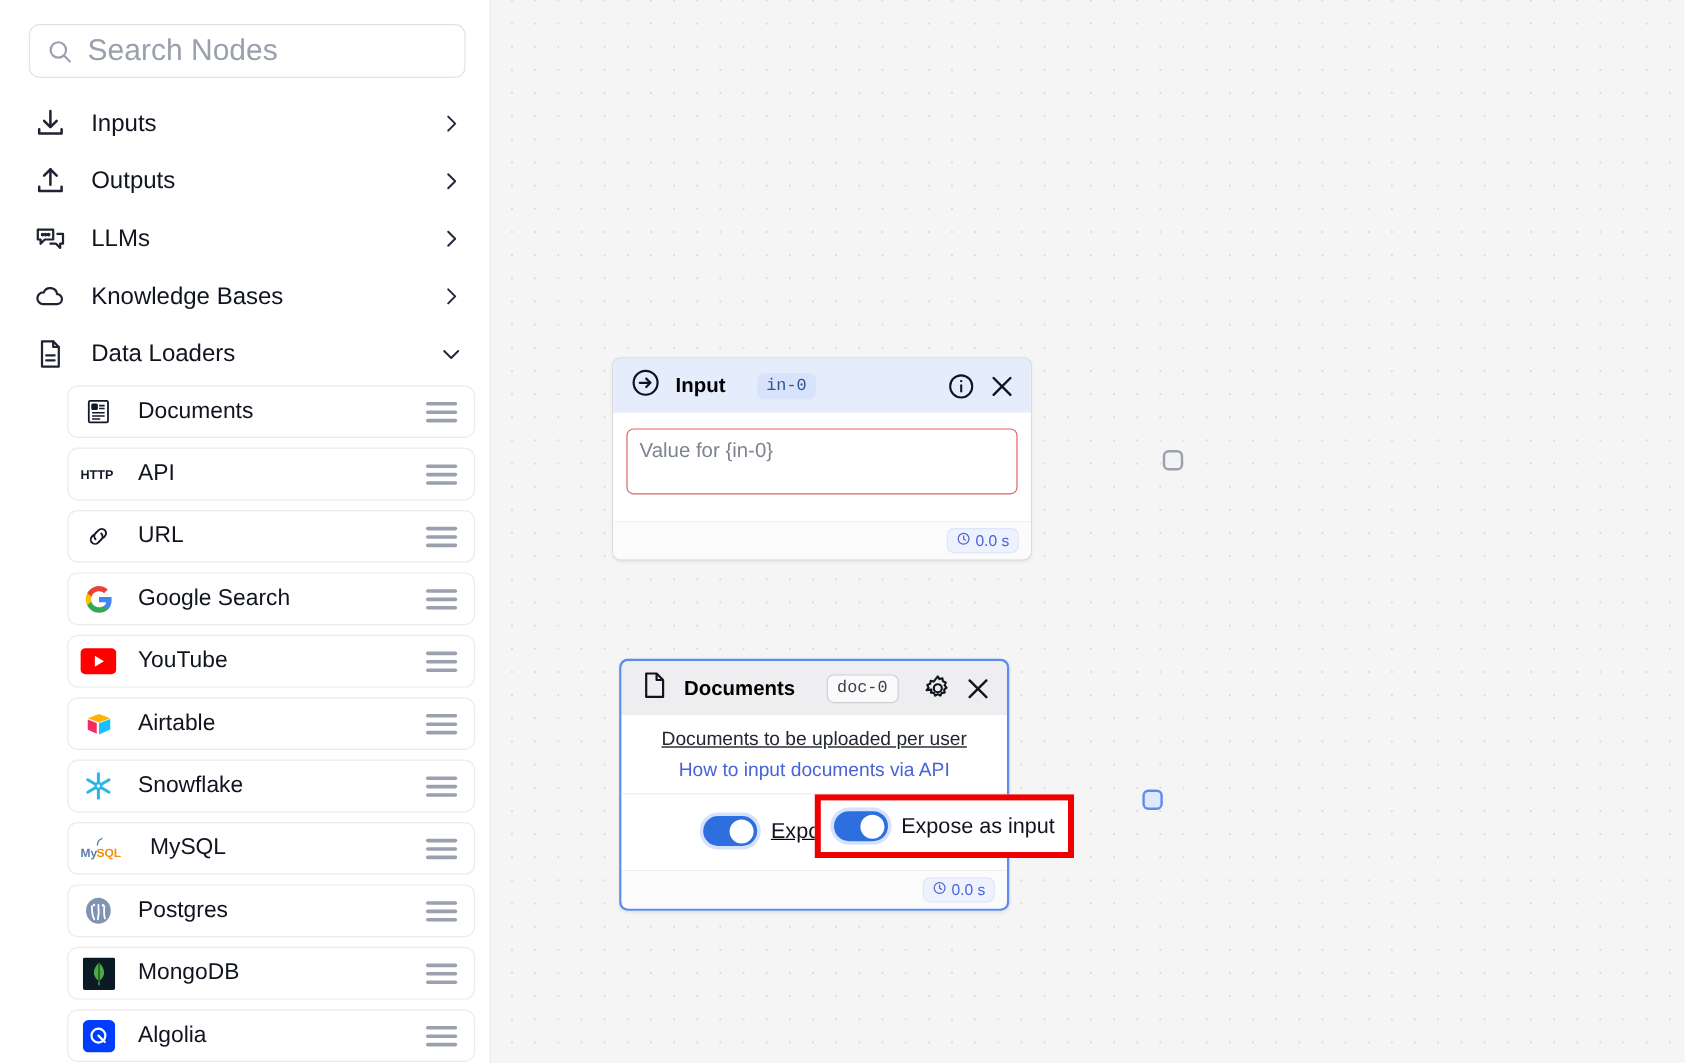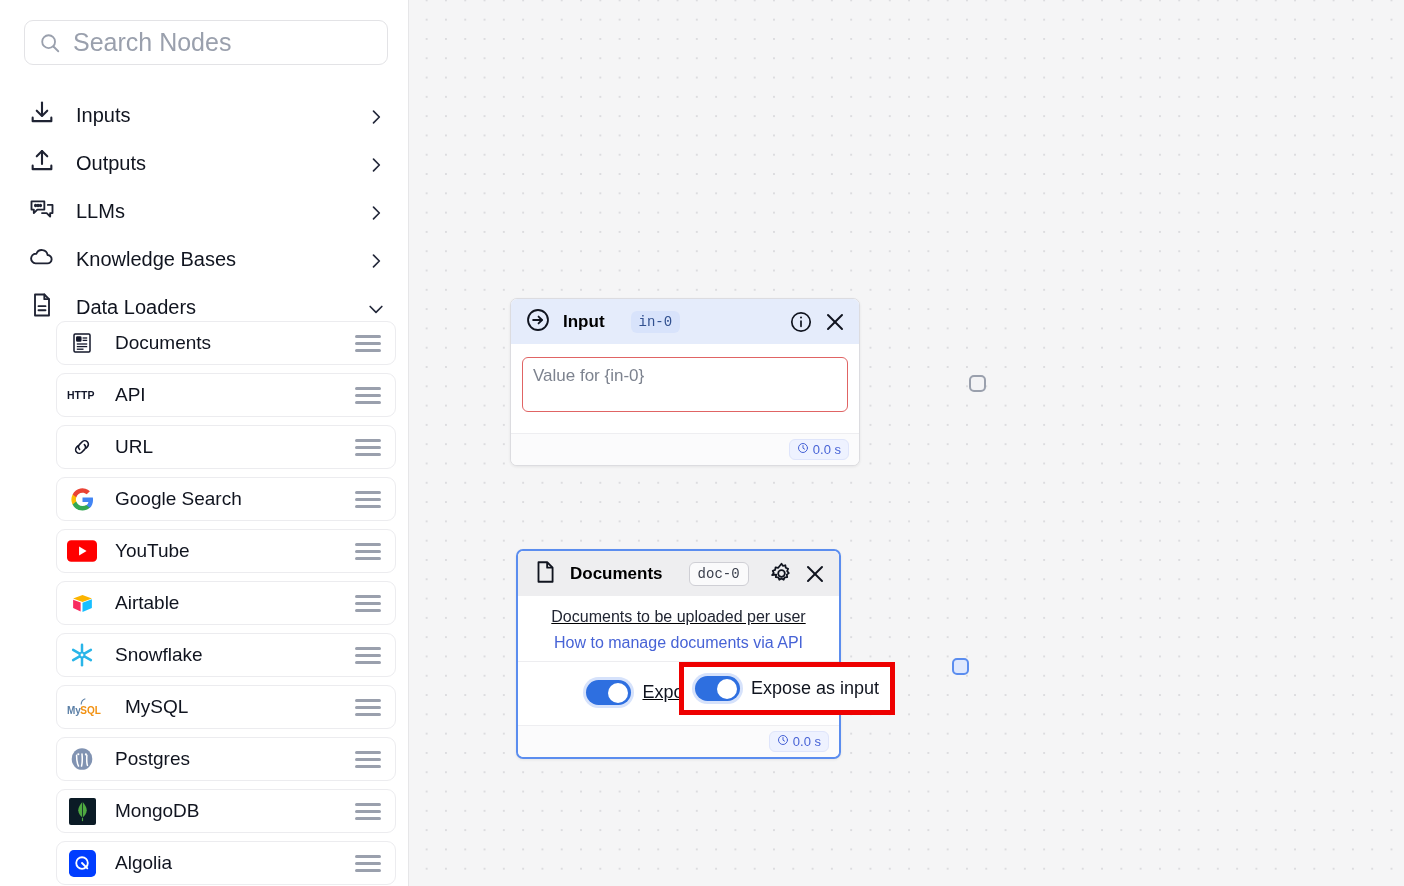--- a/index.html
+++ b/index.html
@@ -44,21 +44,21 @@
     background: #404040;
     border-radius: 6px;
     padding: 5px 8px;
     letter-spacing: .2px;
     margin-left: 44px;
   }
 
   
   .cat-list { margin-top: 14px; }
   .cat-row {
-    display: flex; align-items: flex-end;
+    display: flex; align-items: center;
     height: 48px;
     padding: 0 22px 0 28px;
     cursor: pointer;
   }
   .cat-icon { width: 28px; height: 28px; flex: 0 0 auto; color: #1f2333; }
   .cat-label {
     flex: 1 1 auto; margin-left: 20px;
     font-size: 20px; color: #10141f;
   }
   .chev { width: 20px; height: 20px; flex: 0 0 auto; color: #23283a; }
@@ -566,21 +566,21 @@
         <span class="head-btn">
           <svg viewBox="0 0 24 24" width="24" height="24" fill="none" stroke="#10141f" stroke-width="2" stroke-linecap="round">
             <line x1="5" y1="5" x2="19" y2="19"></line>
               <line x1="19" y1="5" x2="5" y2="19"></line>
           </svg>
         </span>
       </div>
 
       <div class="node-body">
         <div class="doc-desc">Documents to be uploaded per user</div>
-        <a class="doc-link">How to manage documents via API</a>
+        <a class="doc-link">How to input documents via API</a>
         <div class="doc-divider"></div>
         <div class="toggle-row">
           <span class="switch">
               <span class="knob"></span>
             </span>
           <span class="toggle-label">Expose as input</span>
         </div>
       </div>
 
       <div class="node-foot">

